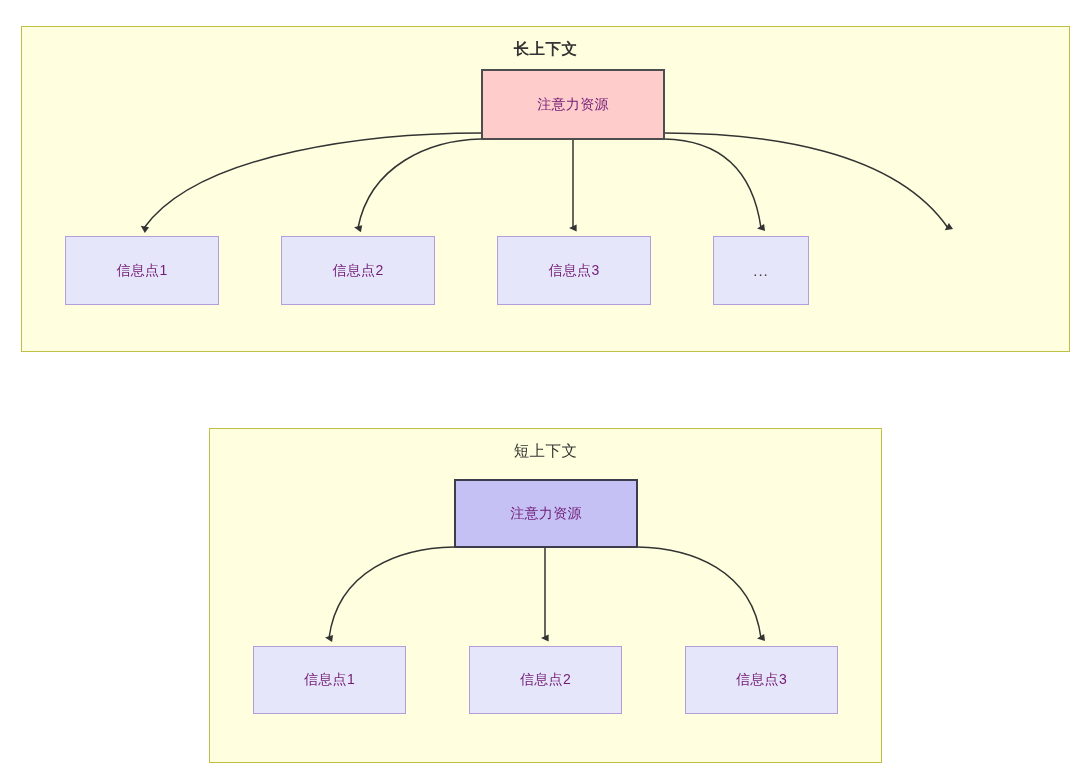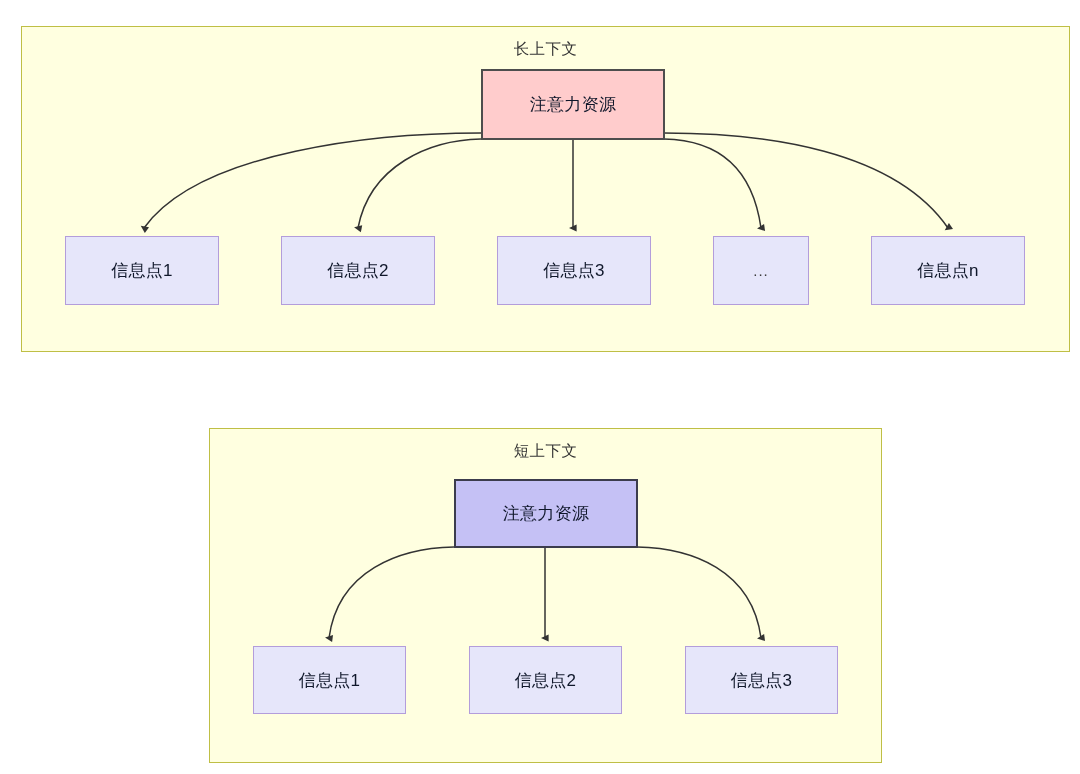--- a/index.html
+++ b/index.html
@@ -42,32 +42,32 @@
     position: absolute;
     left: 0;
     right: 0;
     text-align: center;
     font-size: 15.5px;
     color: #333333;
     letter-spacing: 0.4px;
     line-height: 1;
     white-space: nowrap;
   }
-  #panel-long .panel-title { top: 14px; }
+  #panel-long .panel-title { top: 14px; font-weight: bold; }
   #panel-short .panel-title { top: 14px; font-family: Liberation Serif, serif; }
 
   
   .node {
     position: absolute;
     box-sizing: border-box;
     display: flex;
     align-items: center;
     justify-content: center;
-    font-size: 17px;
-    color: #0f172a;
+    font-size: 14px;
+    color: #701a75;
     letter-spacing: 0.3px;
     white-space: nowrap;
   }
   .node-root-pink {
     background: #FFCCCC;
     border: 2.2px solid #4D4D4D;
   }
   .node-root-blue {
     background: #C5C1F5;
     border: 2.2px solid #3C3C4D;
@@ -139,21 +139,20 @@
   <div class="node node-root-pink" style="left:481px; top:69px; width:184px; height:71px;">注意力资源</div>
 
   <div class="node node-leaf" style="left:65px; top:236px; width:154px; height:69px;">信息点1</div>
 
   <div class="node node-leaf" style="left:281px; top:236px; width:154px; height:69px;">信息点2</div>
 
   <div class="node node-leaf" style="left:497px; top:236px; width:154px; height:69px;">信息点3</div>
 
   <div class="node node-leaf ellipsis" style="left:713px; top:236px; width:96px; height:69px;">...</div>
 
-  <div class="node node-leaf" style="left:871px; top:236px; width:154px; height:69px;">信息点n</div>
 
   <div class="node node-root-blue" style="left:454px; top:479px; width:184px; height:69px;">注意力资源</div>
 
   <div class="node node-leaf" style="left:253px; top:646px; width:153px; height:68px;">信息点1</div>
 
   <div class="node node-leaf" style="left:469px; top:646px; width:153px; height:68px;">信息点2</div>
 
   <div class="node node-leaf" style="left:685px; top:646px; width:153px; height:68px;">信息点3</div>
 
 </div>

